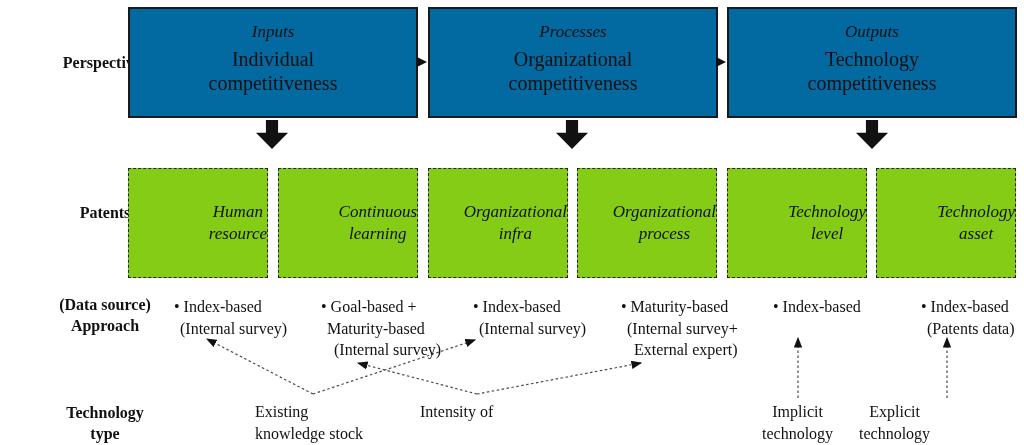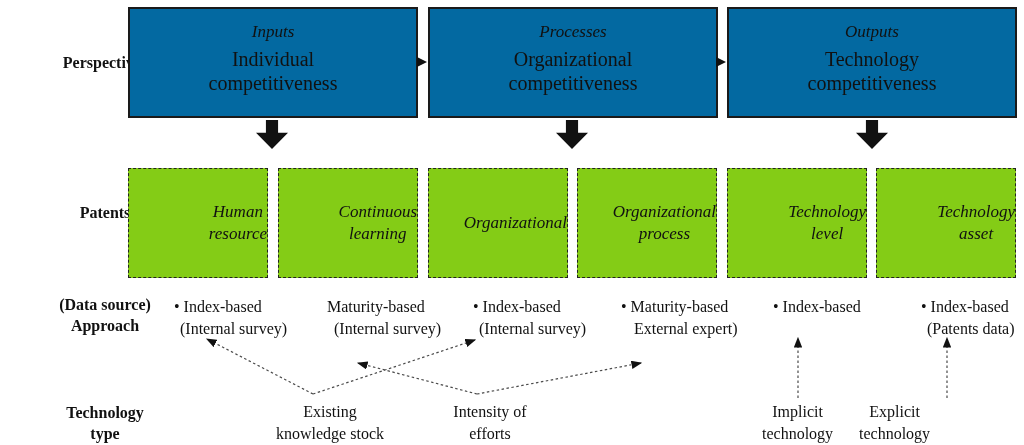--- a/index.html
+++ b/index.html
@@ -35,21 +35,21 @@
     border:1.5px dashed #222; background:#84cc16;
     display:flex; align-items:center; justify-content:flex-end;
     text-align:center; font-style:italic; font-size:17px; line-height:22px;
   }
   
   .aitem { position:absolute; top:296px; font-size:16px; line-height:21.5px; white-space:nowrap;margin-left:36px; }
   .aitem .l2 { padding-left:6px; }
   .aitem .l3 { padding-left:13px; }
   
   .titem { position:absolute; top:401px; font-size:16px; line-height:21.5px;text-align:center; }
-  .titem.center { text-align:center; }
+  .titem.center { text-align:left; }
   
   .connectors { position:absolute; left:0; top:0; width:1024px; height:445px; pointer-events:none; }
 </style>
 </head>
 <body>
 
 <div class="canvas">
 
   <svg class="connectors" viewBox="0 0 1024 445">
     <defs>
@@ -113,20 +113,21 @@
   </div>
   <div class="cbox" style="left:278px">
     <div>
         <div>Continuous</div>
         <div>learning</div>
       </div>
   </div>
   <div class="cbox" style="left:428px">
     <div>
         <div>Organizational</div>
+        <div>infra</div>
       </div>
   </div>
   <div class="cbox" style="left:577px">
     <div>
         <div>Organizational</div>
         <div>process</div>
       </div>
   </div>
   <div class="cbox" style="left:727px">
     <div>
@@ -139,46 +140,47 @@
         <div>Technology</div>
         <div>asset</div>
       </div>
   </div>
 
   <div class="aitem" style="left:138px">
     <div class="l1">• Index-based</div>
     <div class="l2">(Internal survey)</div>
   </div>
   <div class="aitem" style="left:285px">
+    <div class="l1">• Goal-based +</div>
     <div class="l2">Maturity-based</div>
     <div class="l3">(Internal survey)</div>
   </div>
   <div class="aitem" style="left:437px">
     <div class="l1">• Index-based</div>
     <div class="l2">(Internal survey)</div>
   </div>
   <div class="aitem" style="left:585px">
     <div class="l1">• Maturity-based</div>
+    <div class="l2">(Internal survey+</div>
     <div class="l3">External expert)</div>
   </div>
   <div class="aitem" style="left:737px">
     <div class="l1">• Index-based</div>
   </div>
   <div class="aitem" style="left:885px">
     <div class="l1">• Index-based</div>
     <div class="l2">(Patents data)</div>
   </div>
 
   <div class="titem center" style="left:255px; width:150px">
     <div>Existing</div>
     <div>knowledge stock</div>
   </div>
   <div class="titem center" style="left:420px; width:140px">
     <div>Intensity of</div>
-    <div>efforts</div>
   </div>
   <div class="titem" style="left:762px">
     <div>Implicit</div>
     <div>technology</div>
   </div>
   <div class="titem" style="left:859px">
     <div>Explicit</div>
     <div>technology</div>
   </div>
 

